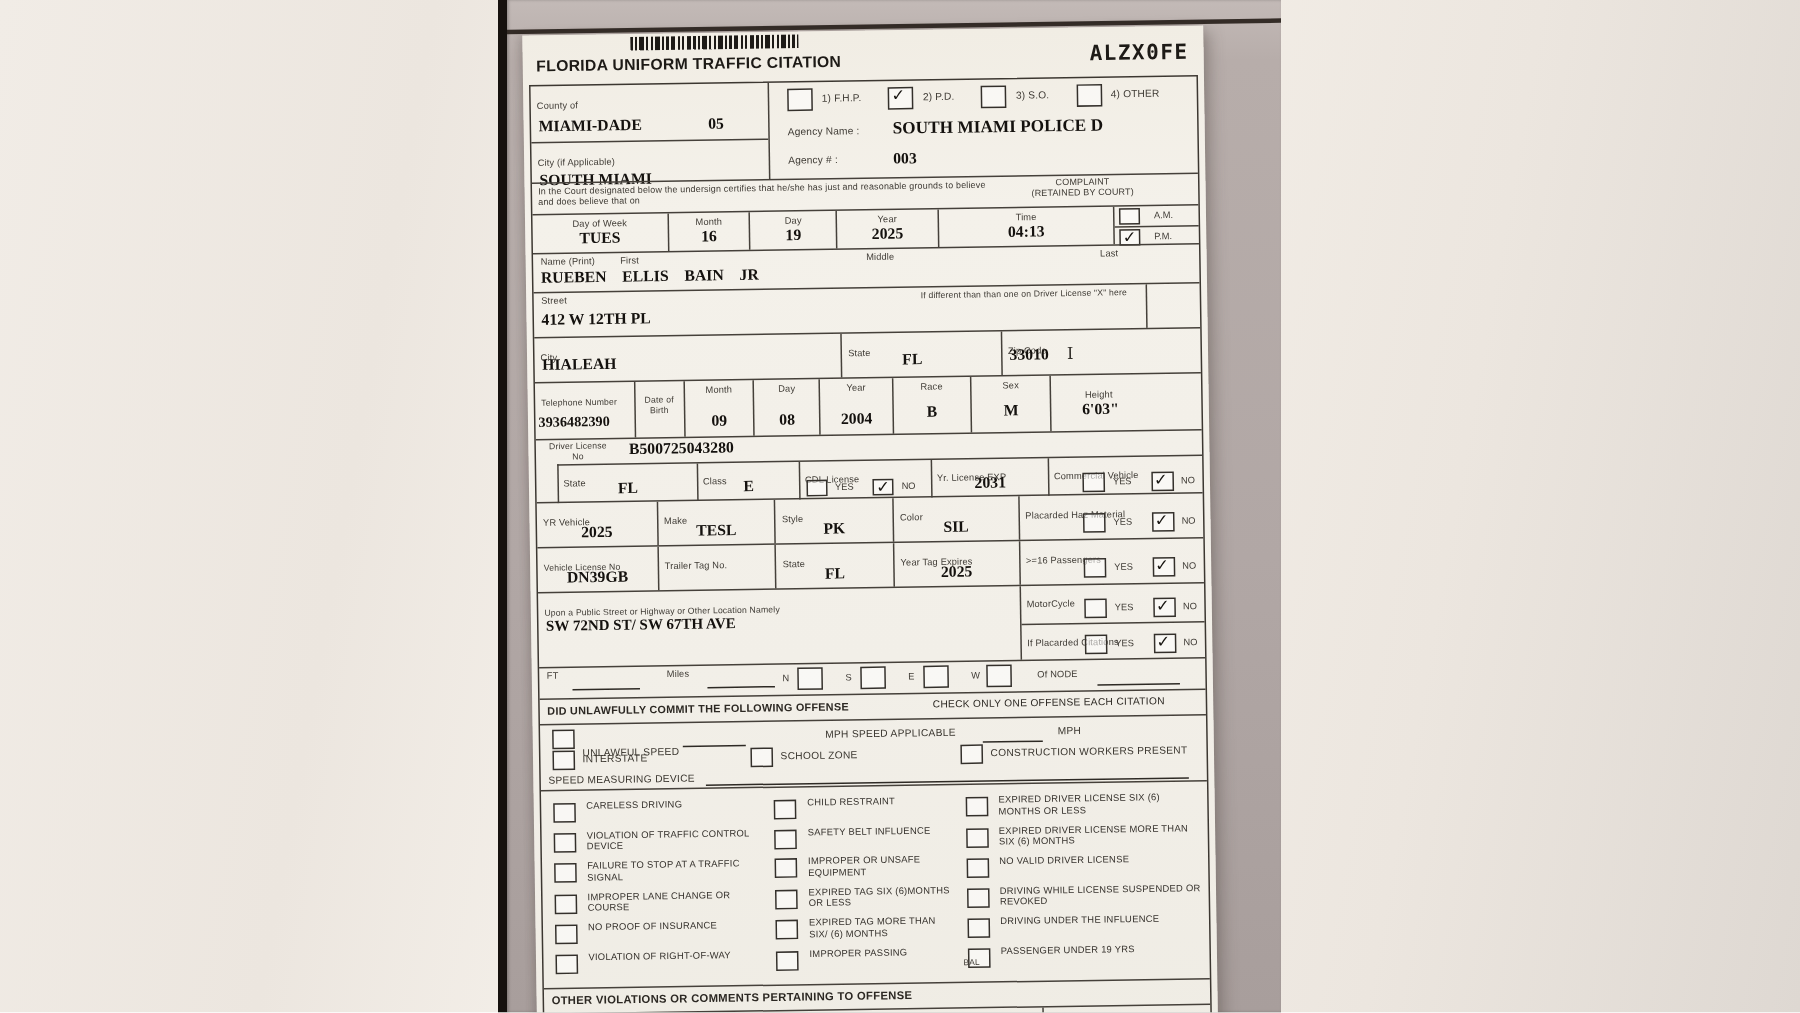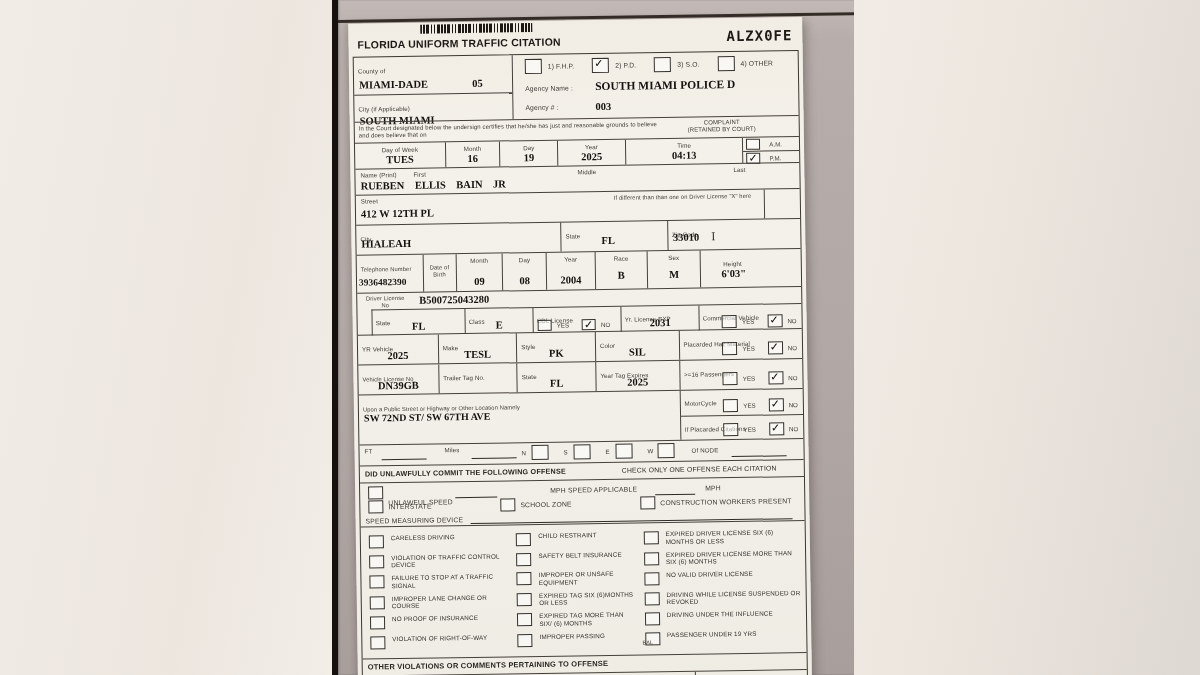--- a/index.html
+++ b/index.html
@@ -399,21 +399,21 @@
             </div>
             <div class="vcol" style="width:128px">
 
                 <div class="vi">
                   <span class="cb"></span>
                   <span class="vil">CHILD RESTRAINT</span>
                 </div>
 
                 <div class="vi">
                   <span class="cb"></span>
-                  <span class="vil">SAFETY BELT INSURANCE</span>
+                  <span class="vil">SAFETY BELT INFLUENCE</span>
                 </div>
 
                 <div class="vi">
                   <span class="cb"></span>
                   <span class="vil">IMPROPER OR UNSAFE EQUIPMENT</span>
                 </div>
 
                 <div class="vi">
                   <span class="cb"></span>
                   <span class="vil">EXPIRED TAG SIX (6)MONTHS OR LESS</span>

